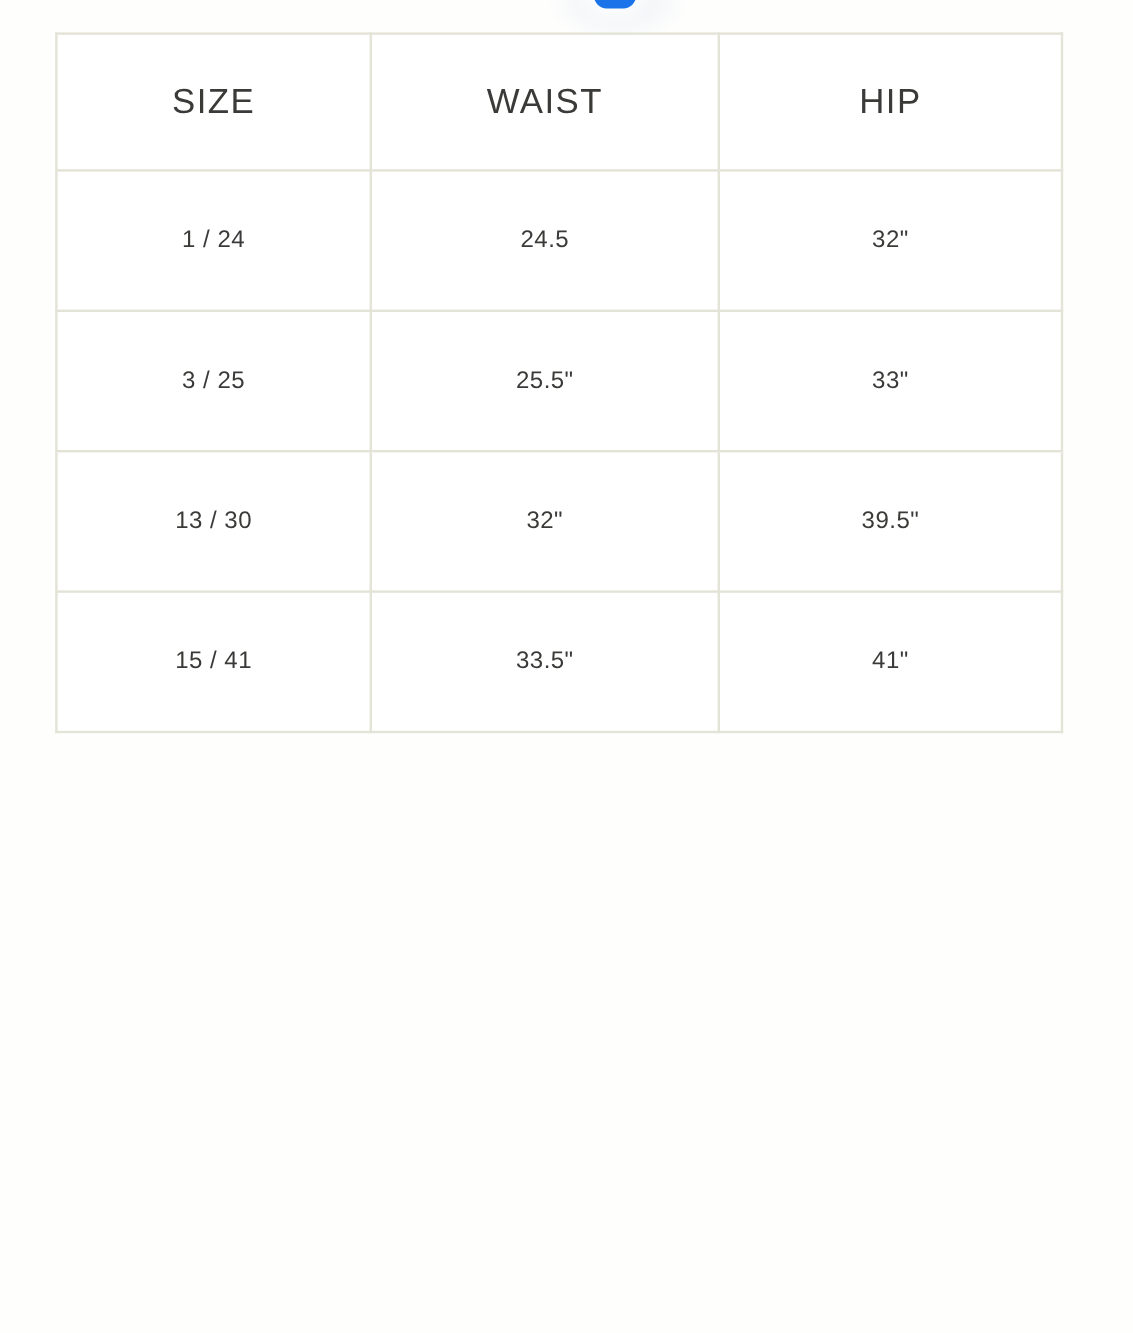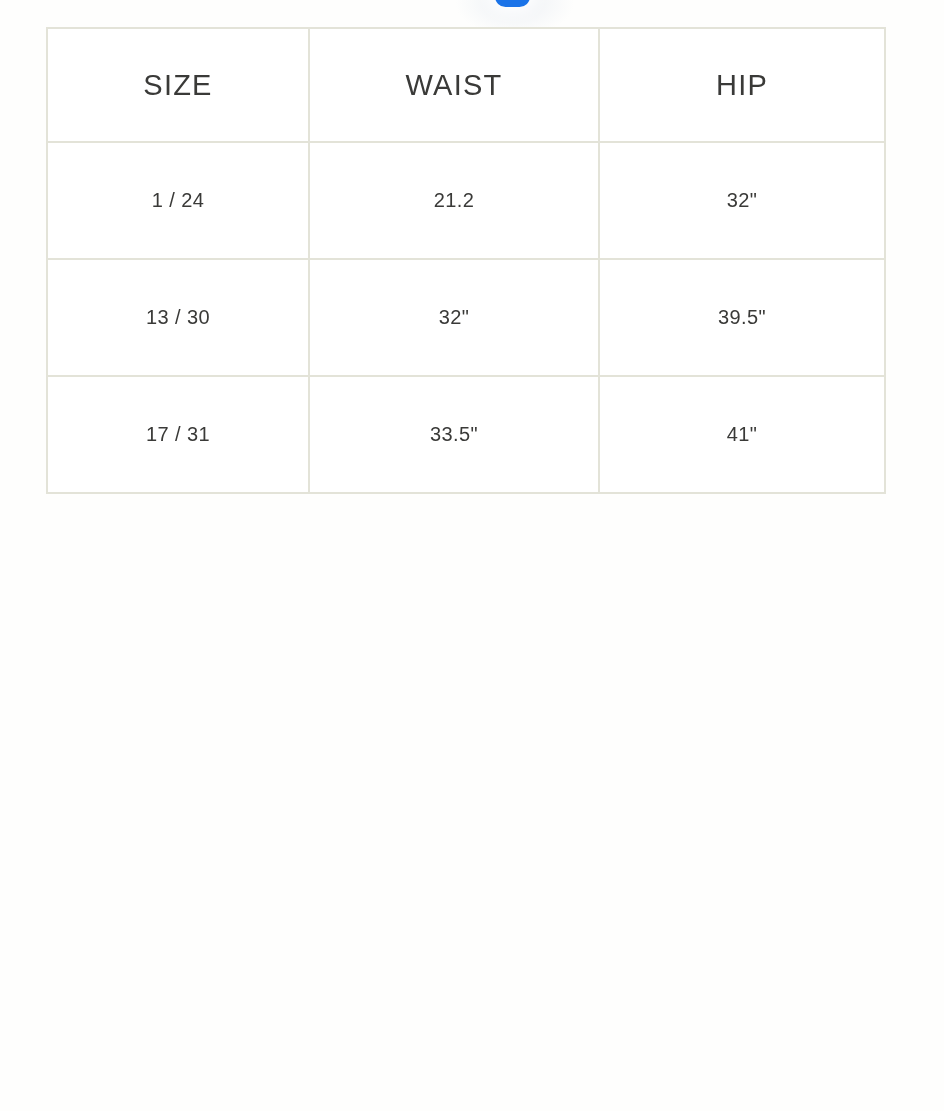--- a/index.html
+++ b/index.html
@@ -108,30 +108,35 @@
       <thead>
         <tr>
           <th>SIZE</th>
           <th>WAIST</th>
           <th>HIP</th>
         </tr>
       </thead>
       <tbody>
         <tr>
           <td class="size-cell">1 / 24</td>
-          <td>21.2</td>
+          <td>24.5</td>
           <td>32"</td>
+        </tr>
+        <tr>
+          <td class="size-cell">3 / 25</td>
+          <td>25.5"</td>
+          <td>33"</td>
         </tr>
         <tr>
           <td class="size-cell">13 / 30</td>
           <td>32"</td>
           <td>39.5"</td>
         </tr>
         <tr>
-          <td class="size-cell">17 / 31</td>
+          <td class="size-cell">15 / 41</td>
           <td>33.5"</td>
           <td>41"</td>
         </tr>
       </tbody>
     </table>
   </div>
 
 </div>
 
 </body></html>

